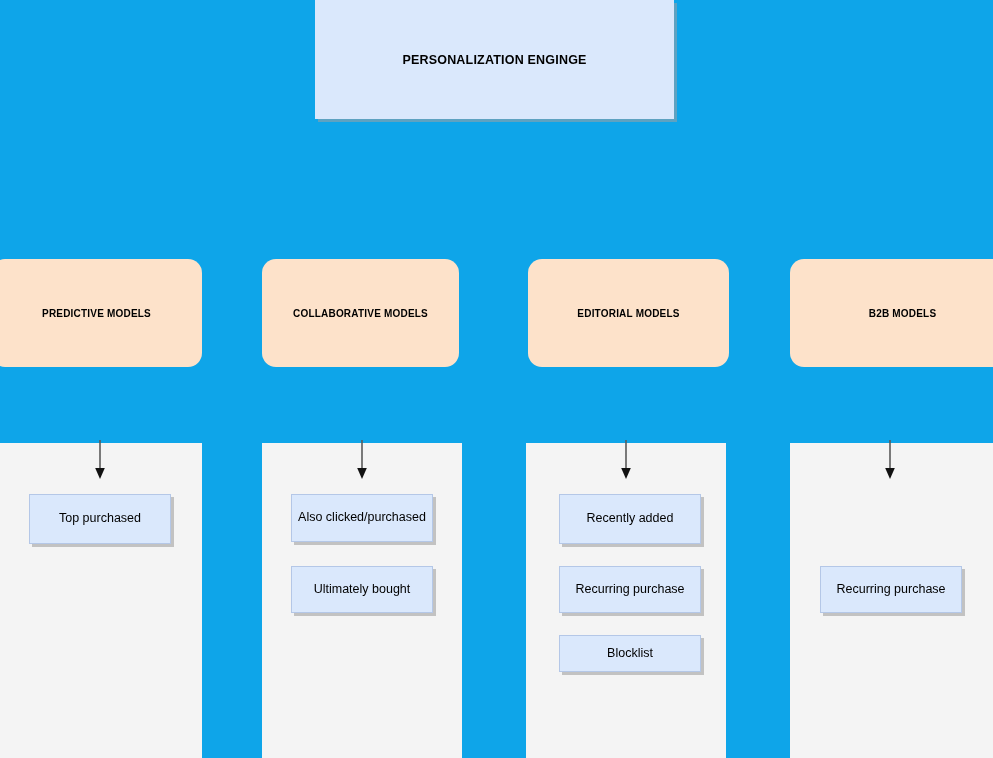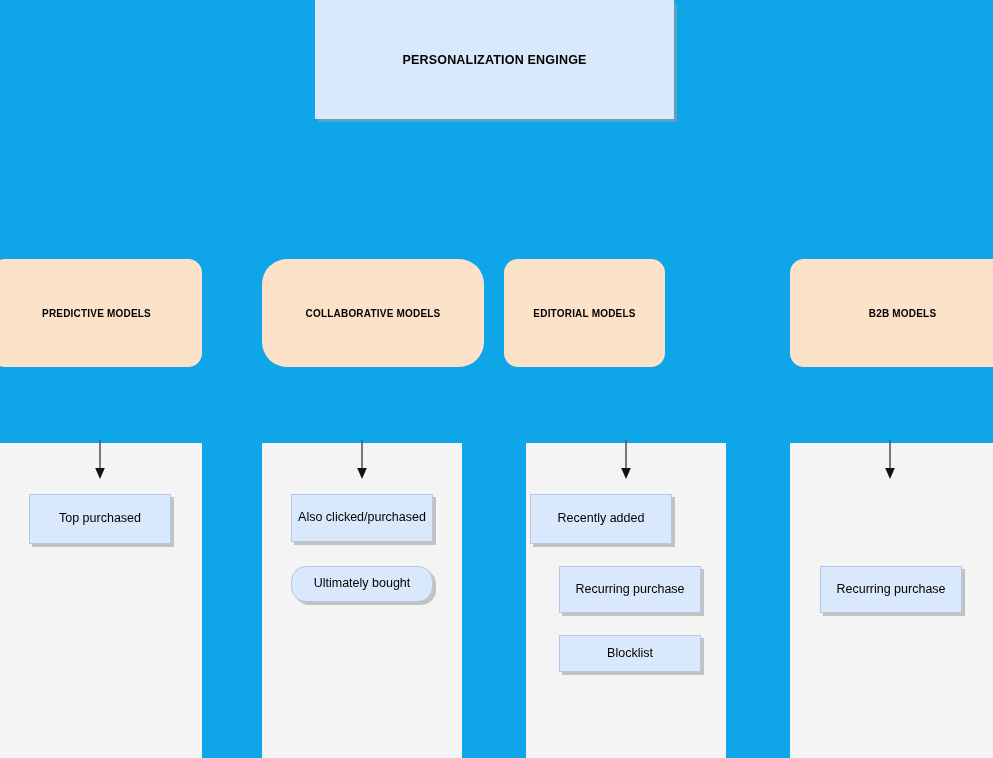--- a/index.html
+++ b/index.html
@@ -104,25 +104,25 @@
 <div id="canvas">
 
   <div class="engine-box">
     <span class="engine-label">PERSONALIZATION ENGINGE</span>
   </div>
 
   <div class="model-box" style="left:-9px; width:211px;">
     <span class="model-label">PREDICTIVE MODELS</span>
   </div>
 
-  <div class="model-box" style="left:262px; width:222px;border-radius:25px;">
+  <div class="model-box" style="left:262px; width:197px;">
     <span class="model-label">COLLABORATIVE MODELS</span>
   </div>
 
-  <div class="model-box" style="left:504px; width:161px;">
+  <div class="model-box" style="left:528px; width:201px;">
     <span class="model-label">EDITORIAL MODELS</span>
   </div>
 
   <div class="model-box" style="left:790px; width:225px;">
     <span class="model-label">B2B MODELS</span>
   </div>
 
   <div class="panel" style="left:-9px; width:211px;"></div>
   <div class="panel" style="left:262px; width:200px;"></div>
   <div class="panel" style="left:526px; width:200px;"></div>
@@ -148,25 +148,25 @@
     <polygon points="7,39 2.2,28 11.8,28" fill="#111111"></polygon>
   </svg>
 
   <div class="item-box" style="left:29px; top:494px; height:50px;">
     <span class="item-label">Top purchased</span>
   </div>
 
   <div class="item-box" style="left:291px; top:494px; height:48px;">
     <span class="item-label">Also clicked/purchased</span>
   </div>
-  <div class="item-box" style="left:291px; top:566px; height:36px;border-radius:15px;">
+  <div class="item-box" style="left:291px; top:566px; height:47px;">
     <span class="item-label">Ultimately bought</span>
   </div>
 
-  <div class="item-box" style="left:530px; top:494px; height:50px;">
+  <div class="item-box" style="left:559px; top:494px; height:50px;">
     <span class="item-label">Recently added</span>
   </div>
   <div class="item-box" style="left:559px; top:566px; height:47px;">
     <span class="item-label">Recurring purchase</span>
   </div>
   <div class="item-box" style="left:559px; top:635px; height:37px;">
     <span class="item-label">Blocklist</span>
   </div>
 
   <div class="item-box" style="left:820px; top:566px; height:47px;">

